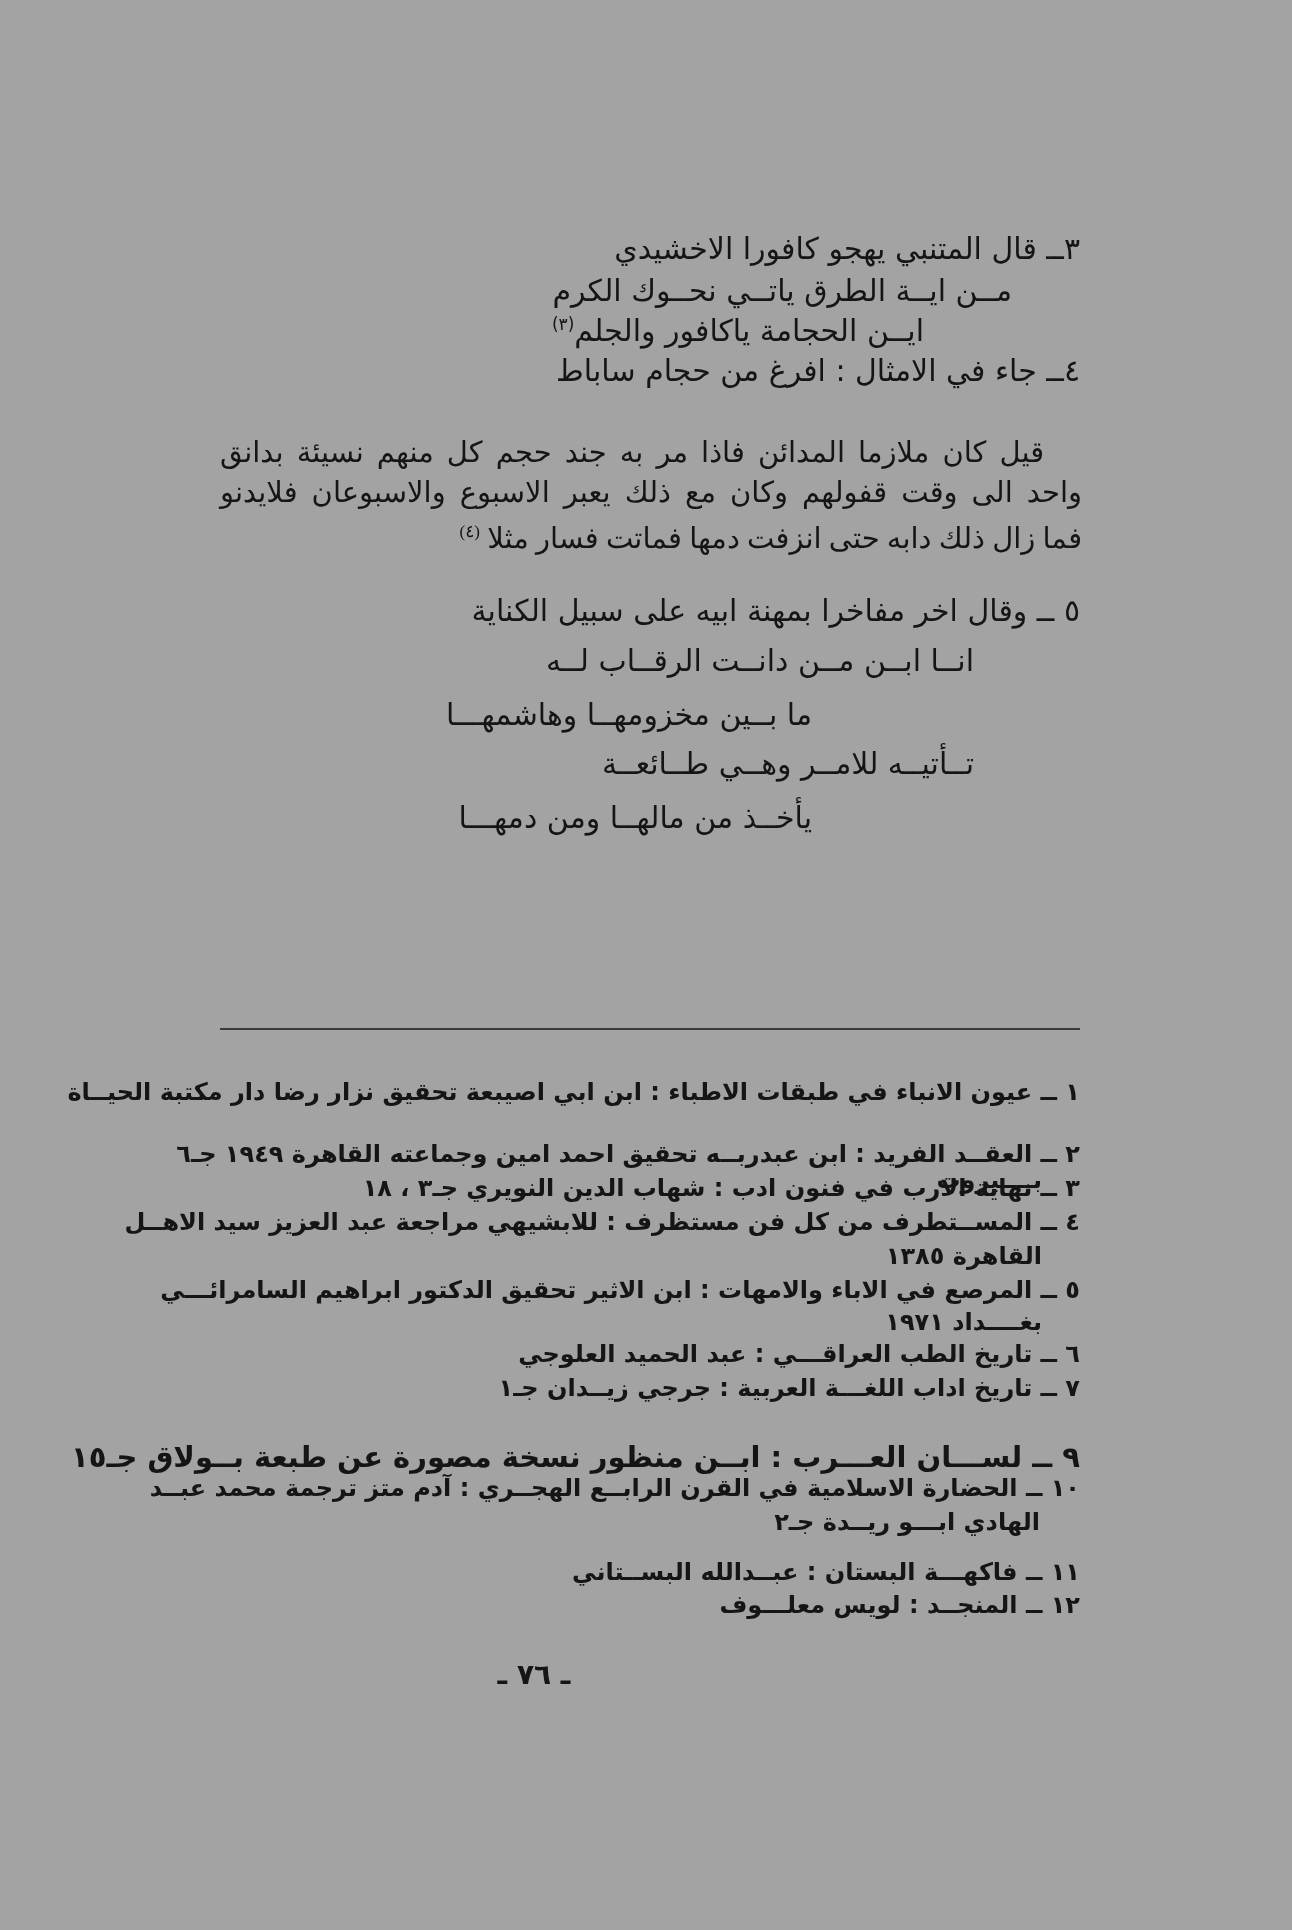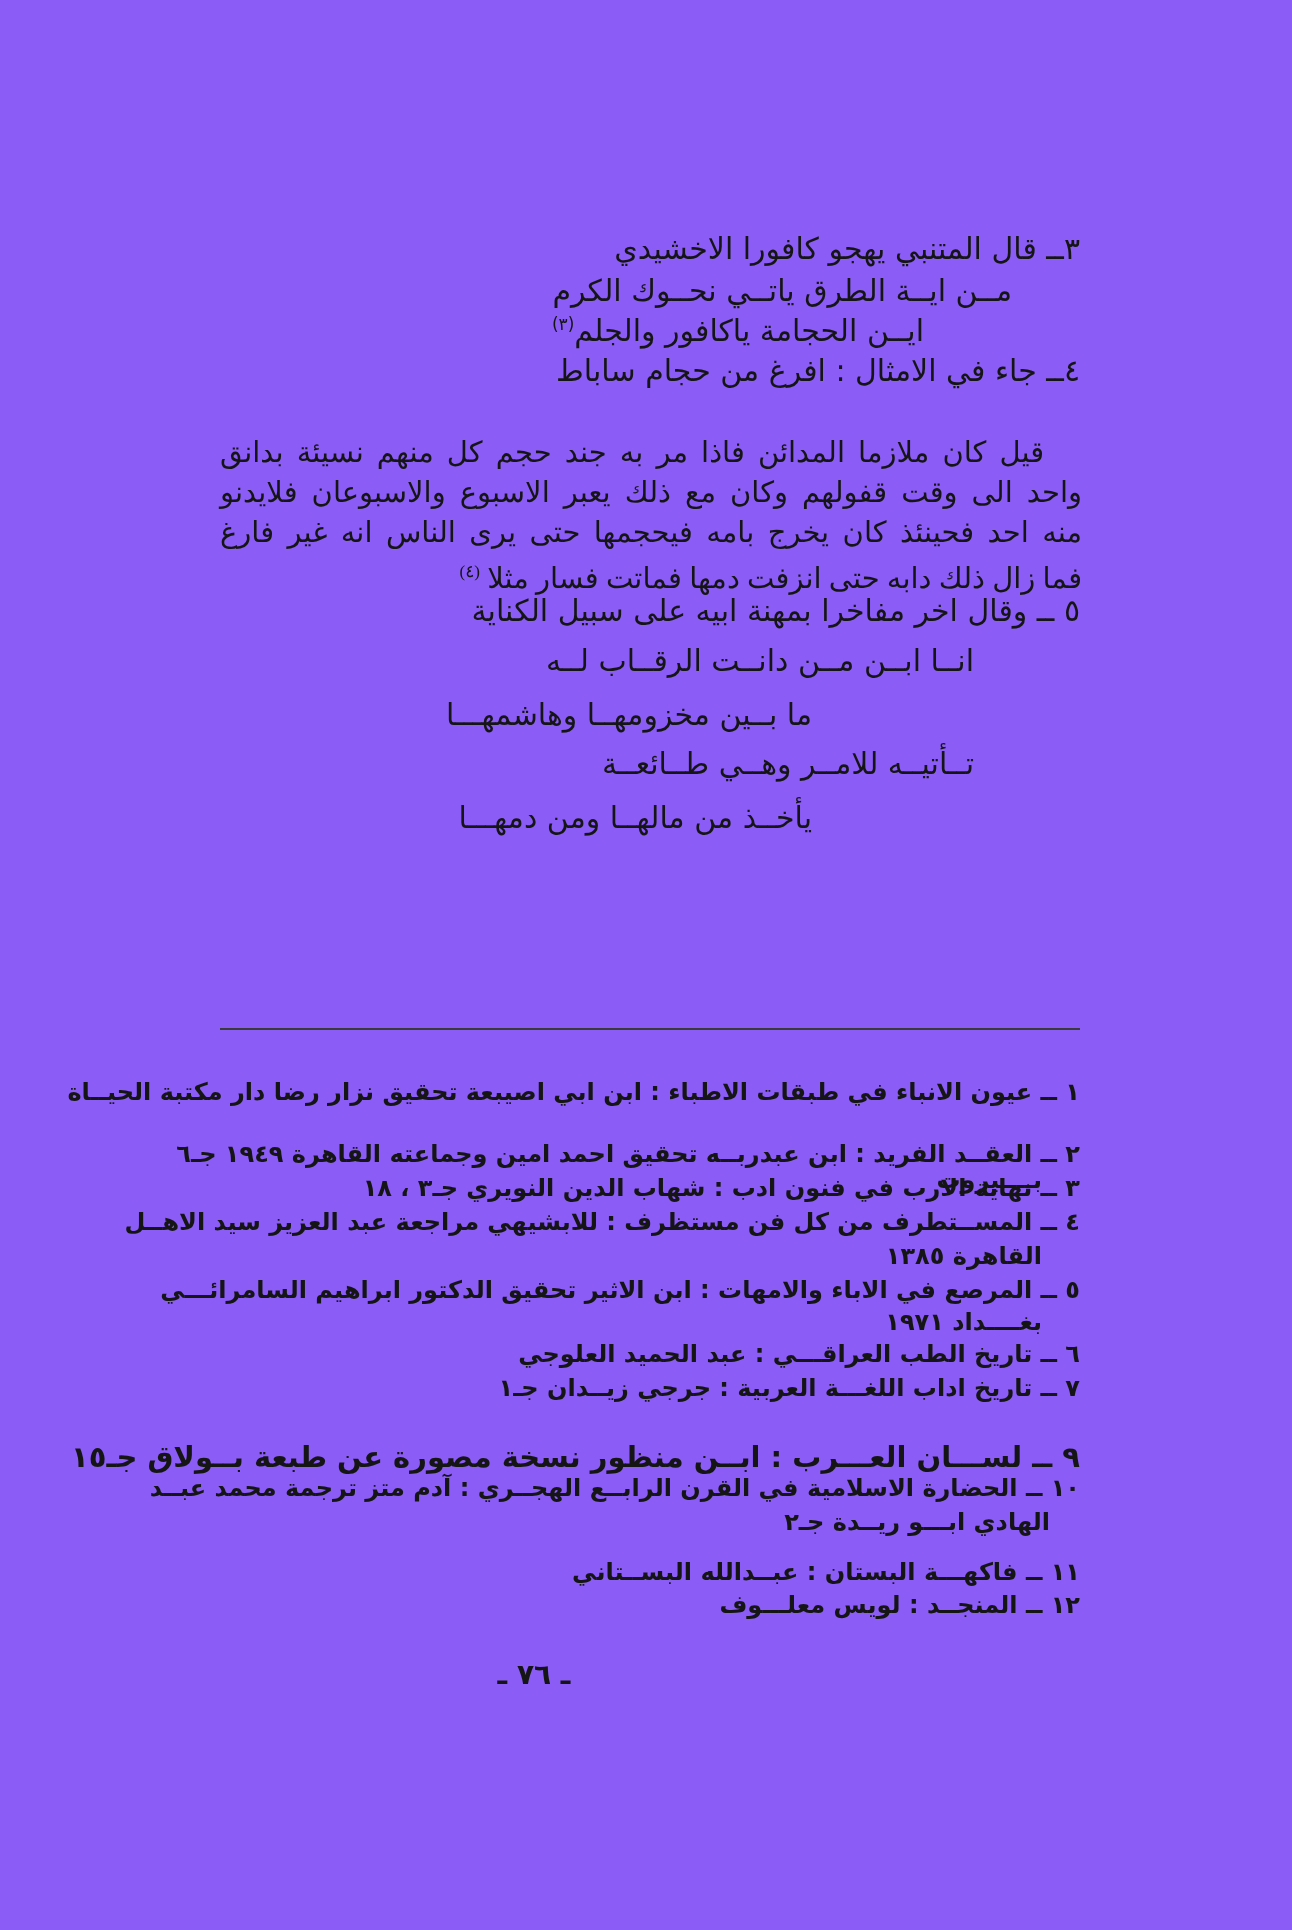--- a/index.html
+++ b/index.html
@@ -12,21 +12,21 @@
     height: 1930px;
     position: relative;
     overflow: hidden;
     font-family: "DejaVu Sans", sans-serif;
     color: #151515;
   }
   .page {
     position: absolute;
     left: 0; top: 0;
     width: 1292px; height: 1930px;
-    background: #8b5cf6;
+    background: #a3a3a3;
   }
   .ln {
     position: absolute;
     direction: rtl;
     white-space: nowrap;
     line-height: 1;
   }
   .main {
     font-size: 30px;
     font-weight: normal;
@@ -98,21 +98,20 @@
   <div class="ln main" style="right:280px; top:276px;">مــن ايــة الطرق ياتــي نحــوك الكرم</div>
   <div class="ln main" style="right:368px; top:316px;">
     <span>ايــن الحجامة ياكافور والجلم</span><span class="sup">(٣)</span>
   </div>
 
   <div class="ln main" style="right:212px; top:356px;">٤ــ جاء في الامثال : افرغ من حجام ساباط</div>
 
   <div class="para">
     <span class="pl" style="padding-right:38px;">قيل كان ملازما المدائن فاذا مر به جند حجم كل منهم نسيئة بدانق</span>
     <span class="pl">واحد الى وقت قفولهم وكان مع ذلك يعبر الاسبوع والاسبوعان فلايدنو</span>
-    <span class="pl">منه احد فحينئذ كان يخرج بامه فيحجمها حتى يرى الناس انه غير فارغ</span>
     <span class="pl last"><span>فما زال ذلك دابه حتى انزفت دمها فماتت فسار مثلا</span> <span class="sup">(٤)</span></span>
   </div>
 
   <div class="ln main" style="right:212px; top:596px;">٥ ــ وقال اخر مفاخرا بمهنة ابيه على سبيل الكناية</div>
   <div class="ln main" style="right:318px; top:646px;">انــا ابــن مــن دانــت الرقــاب لــه</div>
   <div class="ln main" style="right:480px; top:700px;">ما بــين مخزومهــا وهاشمهـــا</div>
   <div class="ln main" style="right:480px; top:803px;">يأخــذ من مالهــا ومن دمهـــا</div>
   <div class="ln main" style="right:318px; top:749px;">تــأتيــه للامــر وهــي طــائعــة</div>
 
   <div class="sep"></div>
@@ -167,21 +166,21 @@
     <span>٩</span>
     <span>ــ</span>
     <span>لســـان العـــرب : ابــن منظور نسخة مصورة عن طبعة بــولاق جـ١٥</span>
   </div>
 
   <div class="fn-block" style="top:1476px;">
     <span>١٠</span>
     <span>ــ</span>
     <span>الحضارة الاسلامية في القرن الرابــع الهجــري : آدم متز ترجمة محمد عبــد</span>
   </div>
-  <div class="fn-cont" style="right:242px; top:1510px;text-align:center;">الهادي ابـــو ريــدة جـ٢</div>
+  <div class="fn-cont" style="right:252px; top:1510px;text-align:center;">الهادي ابـــو ريــدة جـ٢</div>
 
   <div class="fn-block" style="top:1560px;">
     <span>١١</span>
     <span>ــ</span>
     <span>فاكهـــة البستان : عبــدالله البســتاني</span>
   </div>
 
   <div class="fn-block" style="top:1593px;">
     <span>١٢</span>
     <span>ــ</span>

